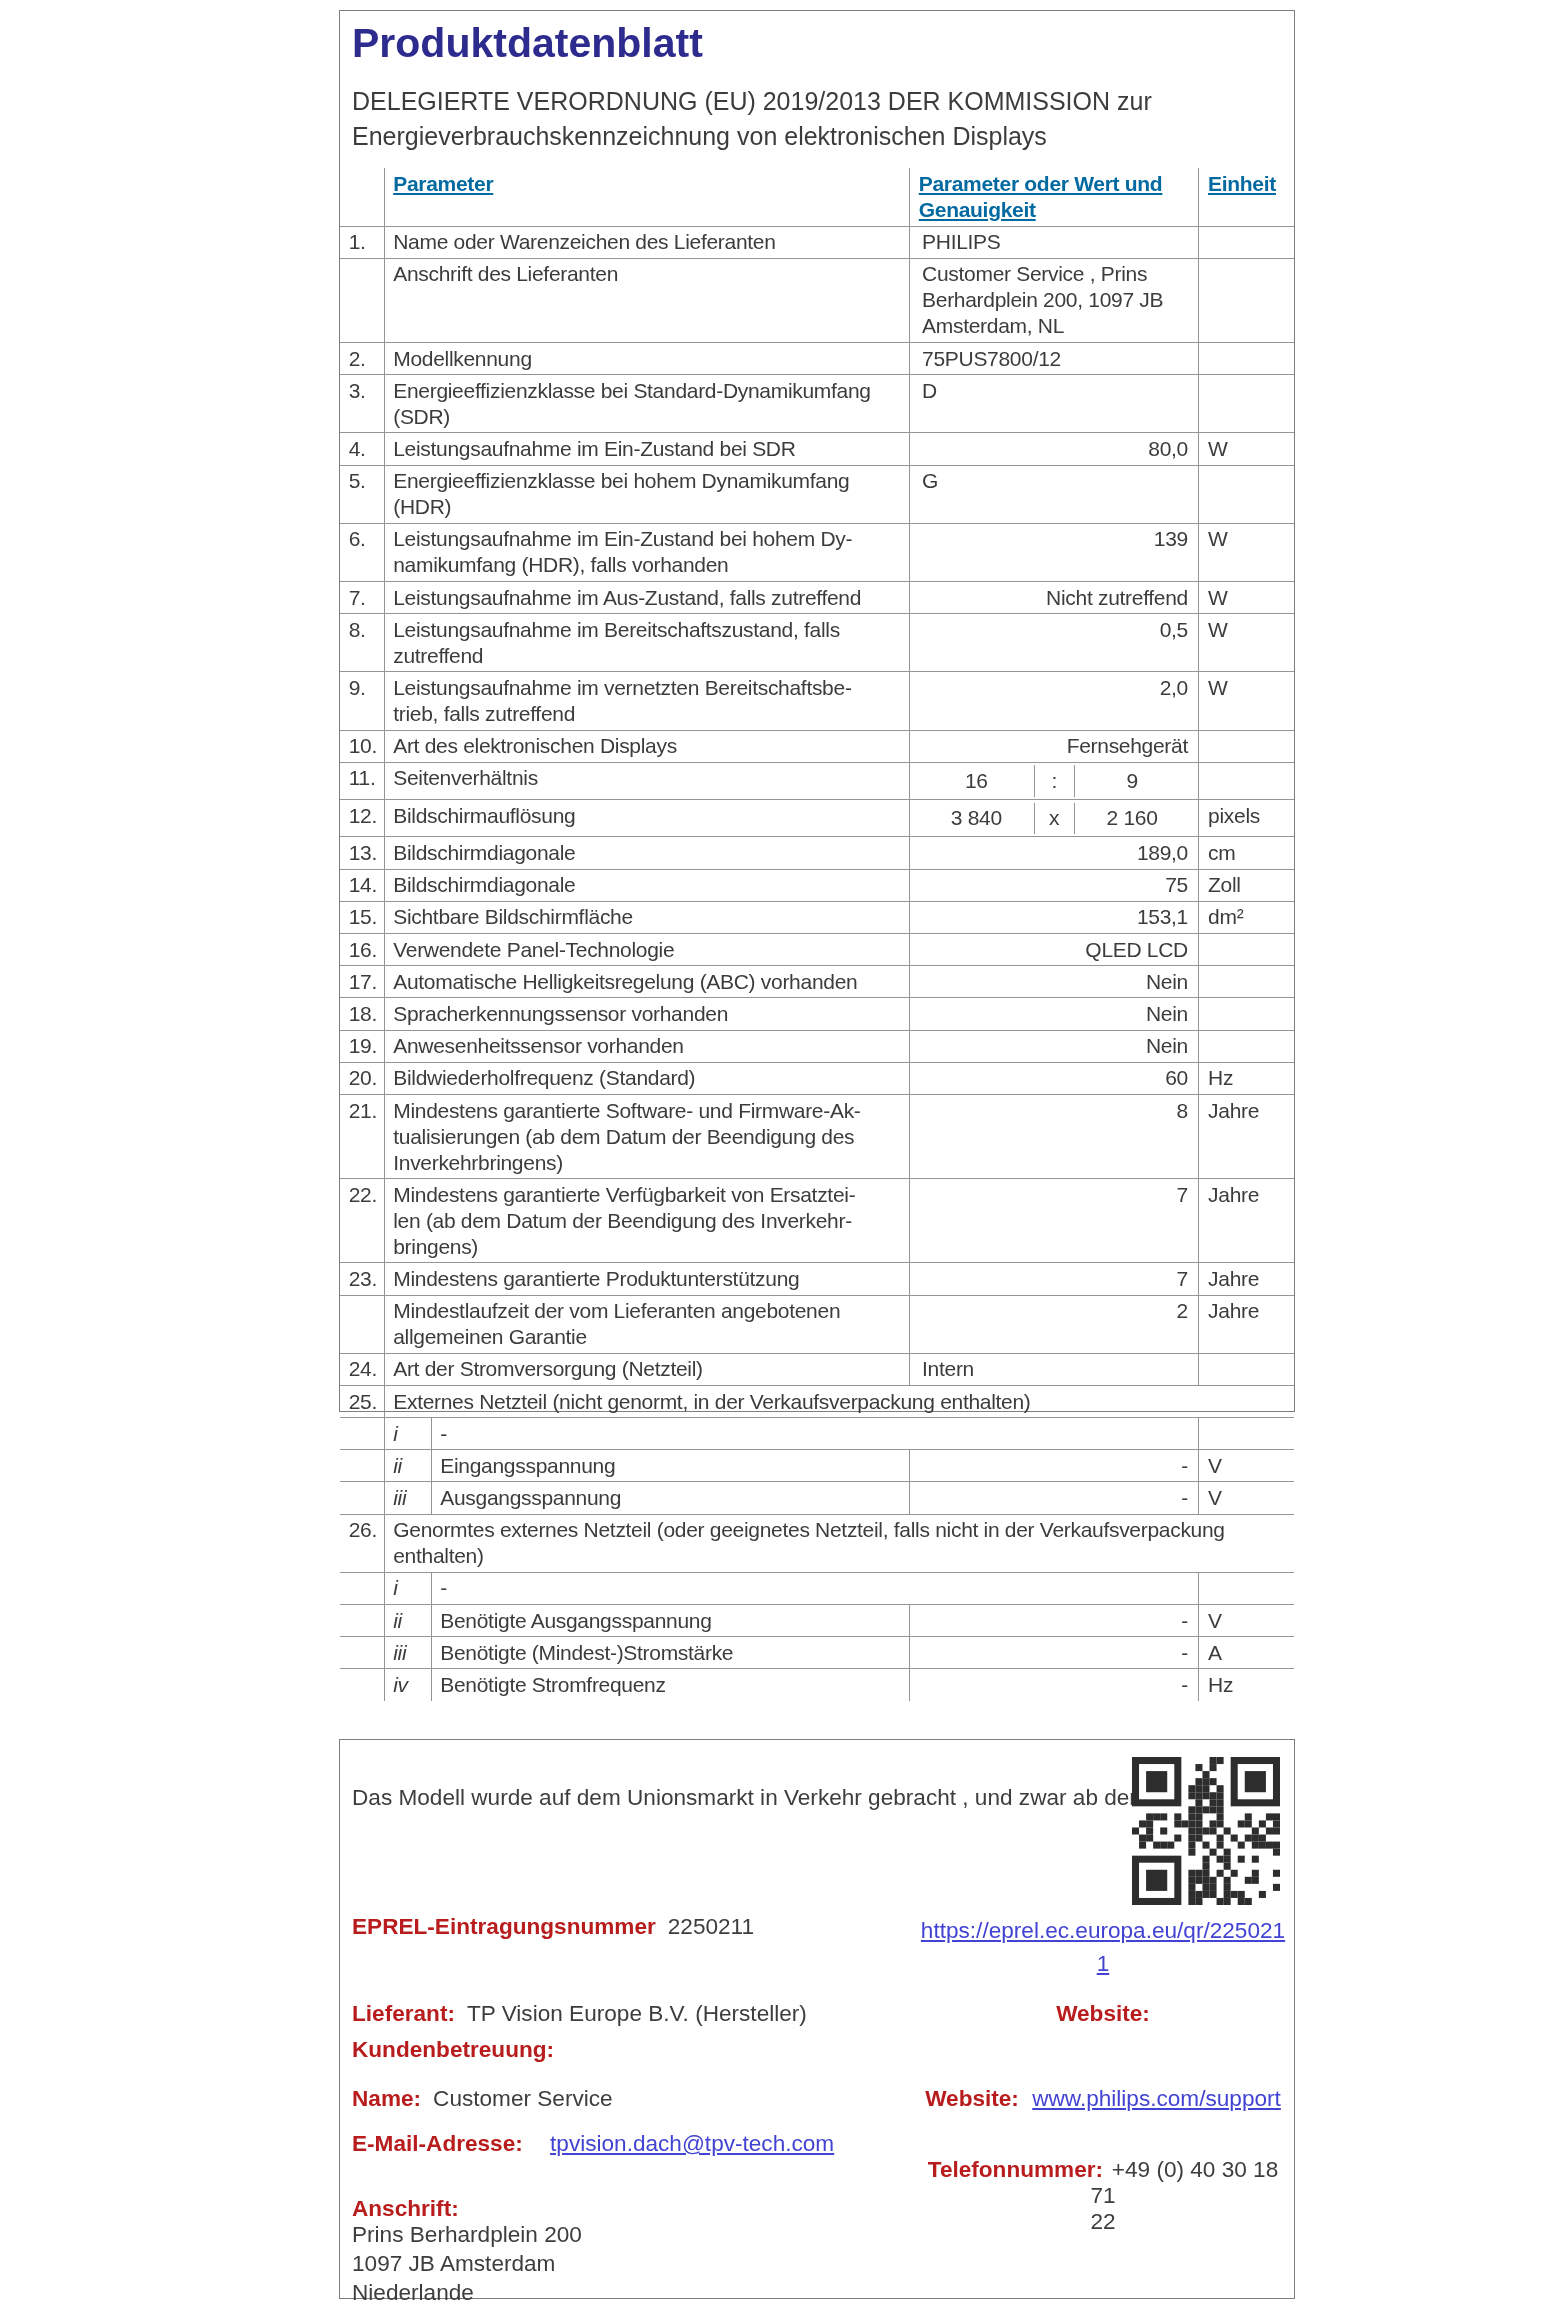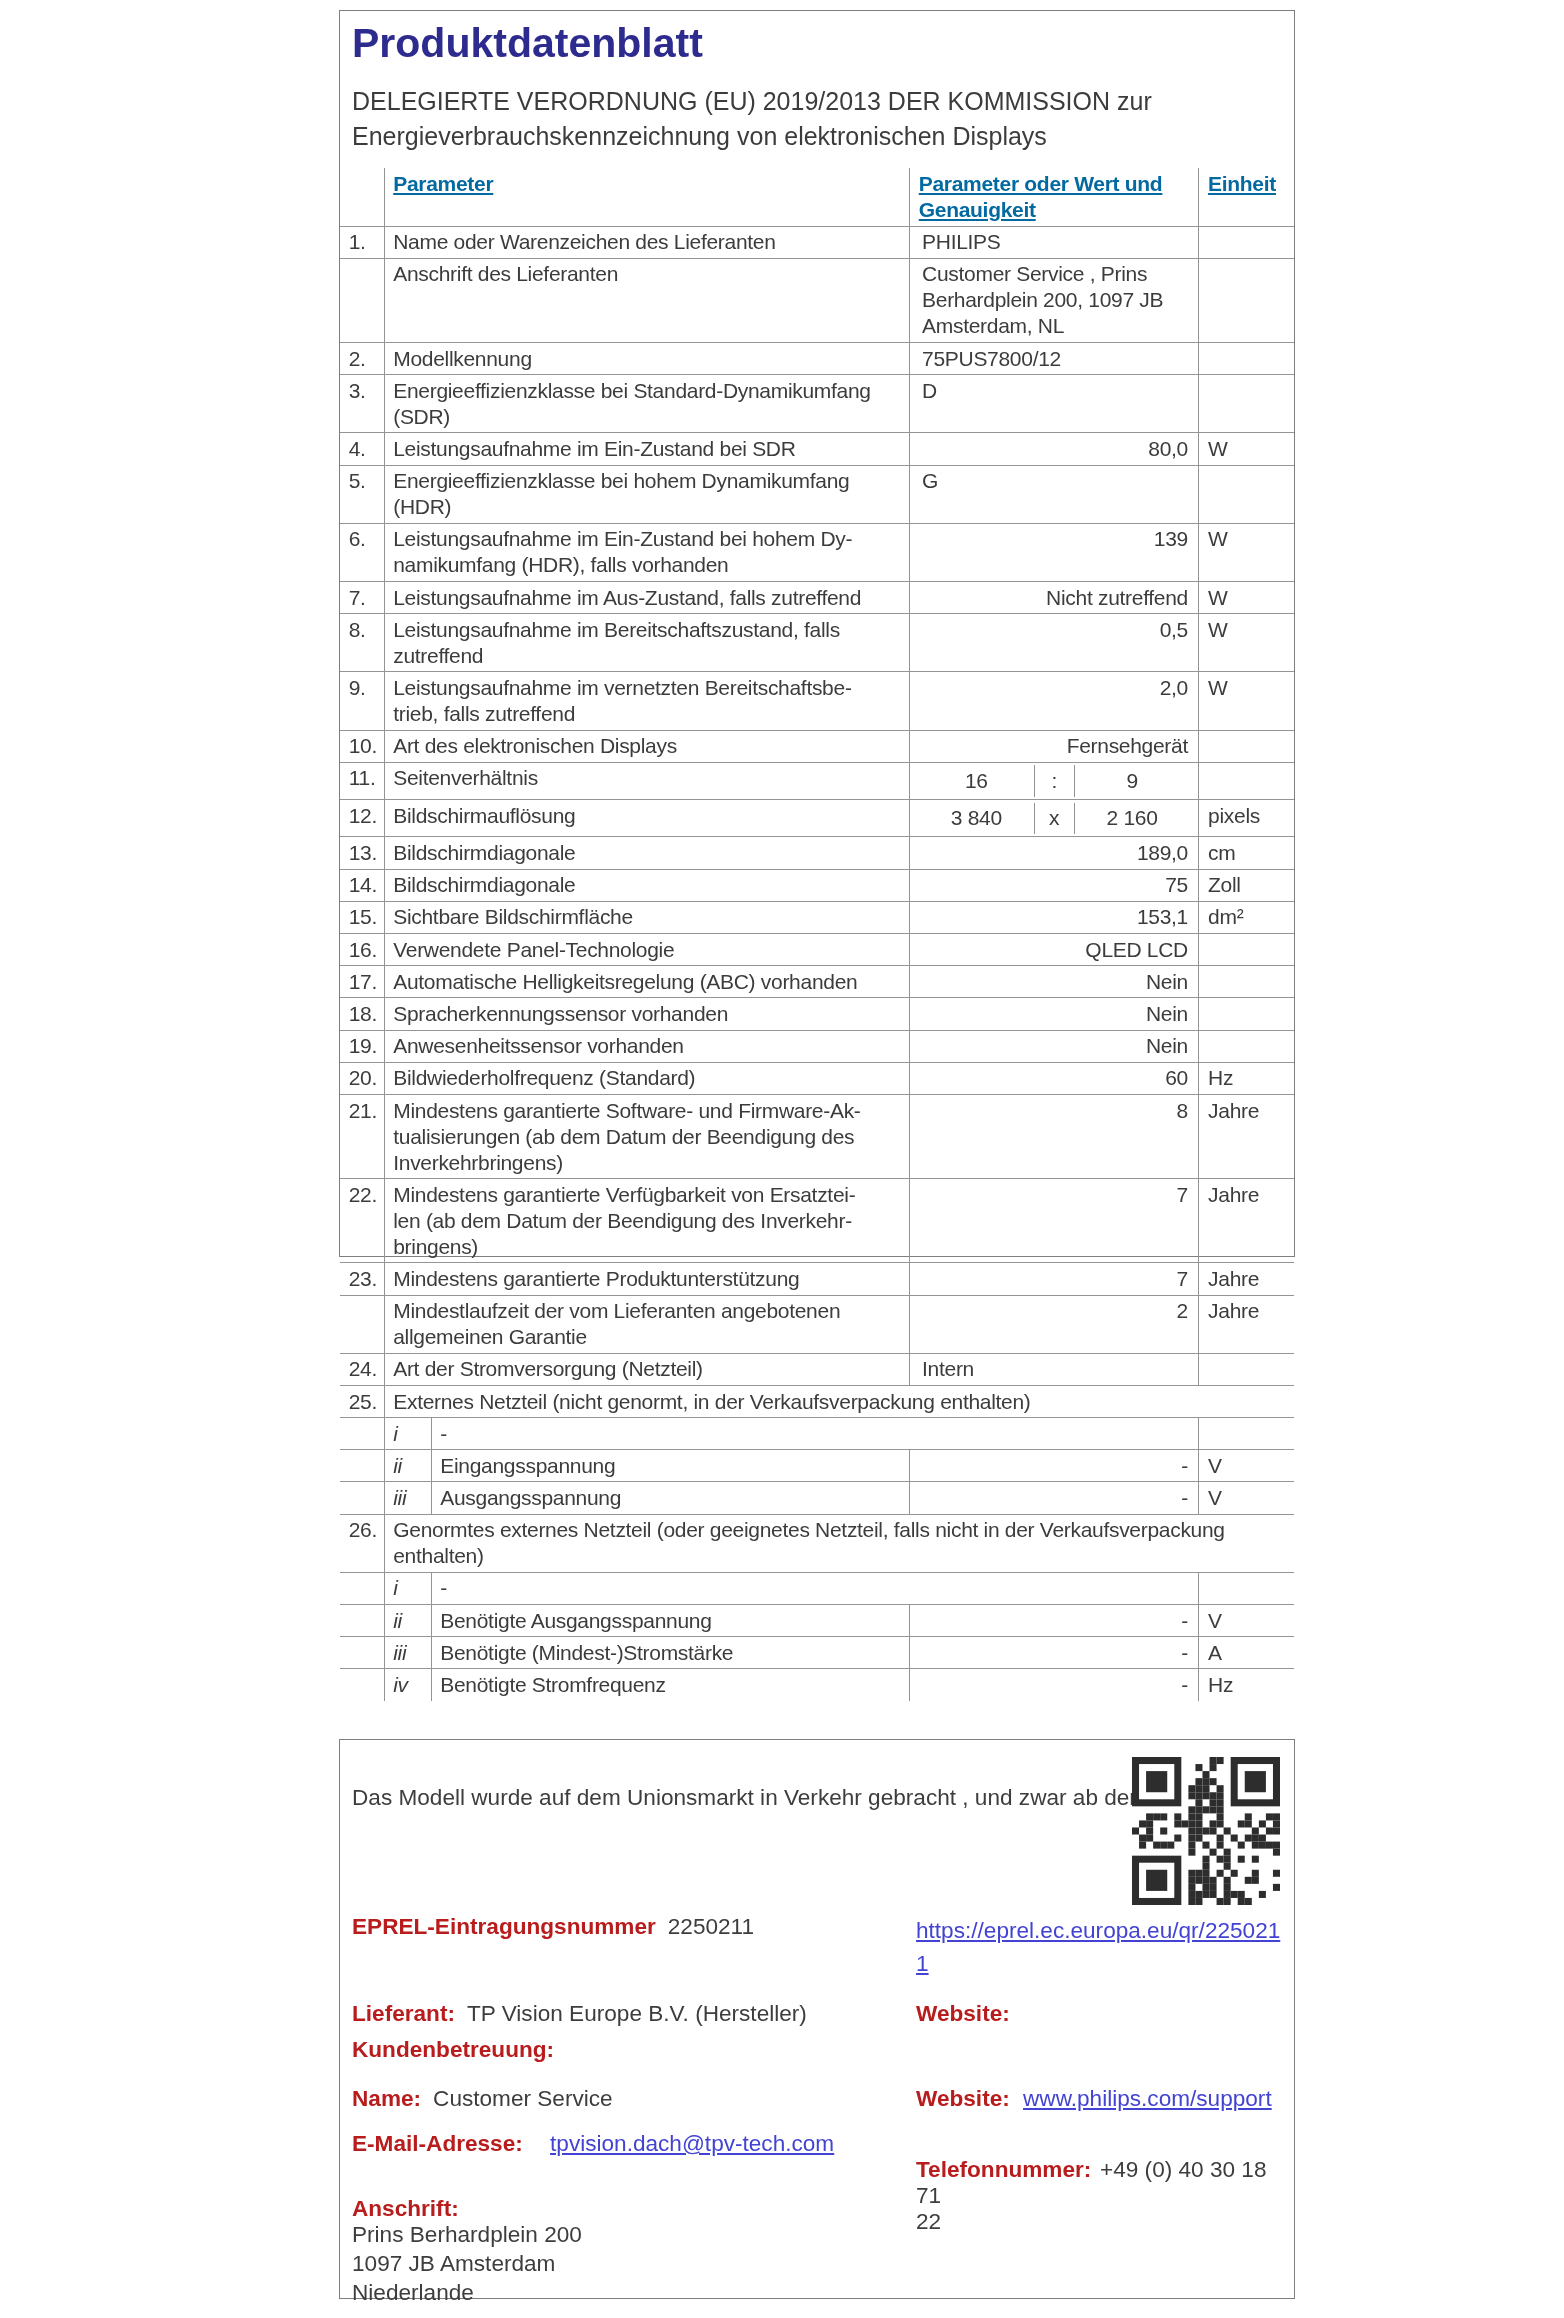--- a/index.html
+++ b/index.html
@@ -4,21 +4,21 @@
 <style>
   html,body{margin:0;padding:0;}
   body{
     width:1565px;height:2319px;background:#ffffff;position:relative;
     font-family:"Liberation Sans", sans-serif;color:#3d3d3d;
   }
   .box{
     position:absolute;left:339px;width:956px;background:#fff;
     border:1.7px solid #7e7e7e;box-sizing:border-box;
   }
-  .top-box{top:10.4px;height:1247px;}
+  .top-box{top:10.4px;height:1402px;}
   .bottom-box{top:1739px;height:560px;font-size:22.6px;}
 
   
   .doc-title{
     margin:8.7px 0 0 12px;font-size:41px;font-weight:bold;color:#2e2b8e;
     letter-spacing:0px;
   }
   .subtitle{
     margin:17.4px 0 14px 12px;font-size:25px;line-height:35px;color:#3c3c3c;
   }
@@ -46,21 +46,21 @@
   .triple .t2{width:15%;border-left:1.7px solid #949494;border-right:1.7px solid #949494;}
   .triple .t3{width:42.5%;}
   td.dash{padding-left:12px;}
 
   
   .bottom-box{position:absolute;}
   .abs{position:absolute;box-sizing:border-box;}
   .note{left:12px;top:22.6px;white-space:nowrap;overflow:visible;}
   .qr{top:17.4px;right:14px;width:148px;height:148px;}
   .fl{left:12px;width:553px;}
-  .fr{left:576px;width:374px;}
+  .fr{left:576px;width:374px;text-align:center;}
   .b{font-weight:bold;color:#b91c1c;}
   .lbl-gap{margin-left:12px;}
   .link{color:#4343d3;text-decoration:underline;}
   .brk{word-break:break-all;display:block;line-height:33px;}
   .r1{top:174px;}
   .r2{top:261px;}
   .r3{top:297px;}
   .r4{top:346px;}
   .r5{top:391px;}
   .r6{top:456px;}

